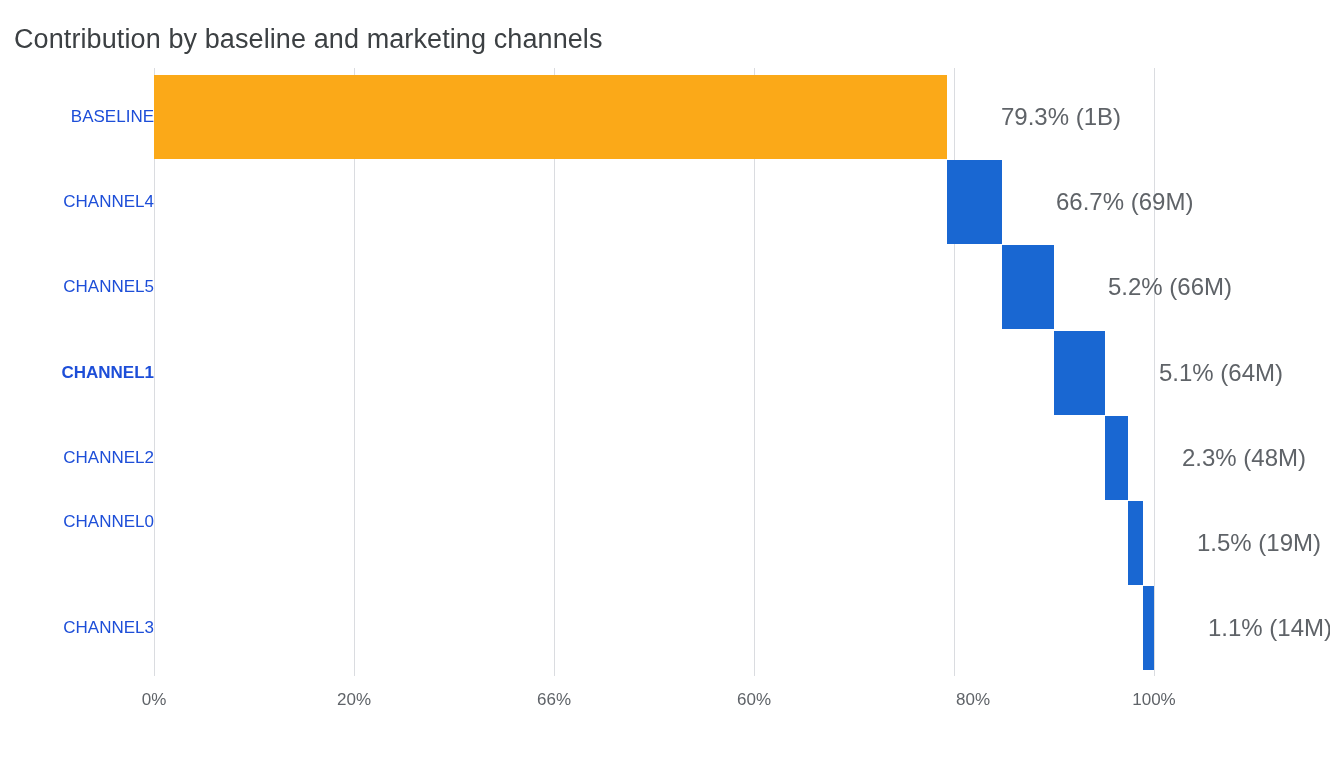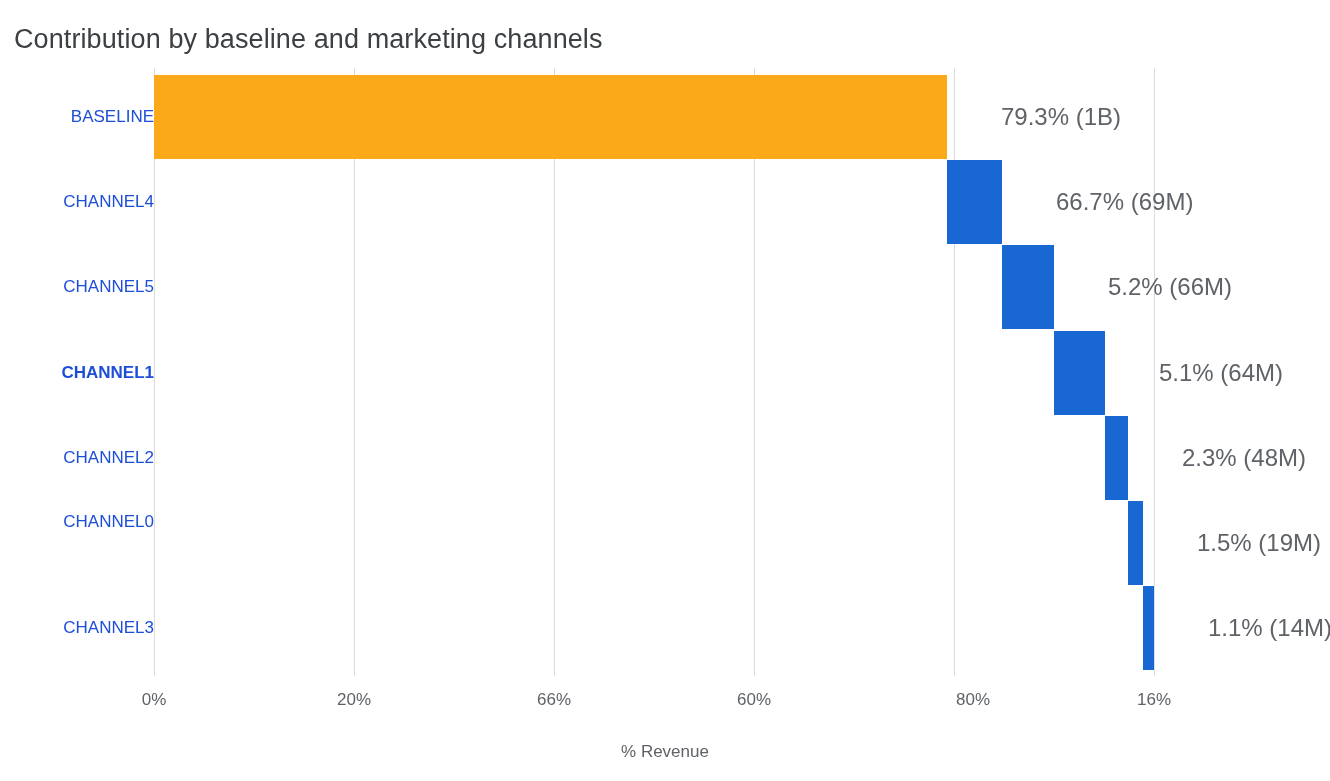--- a/index.html
+++ b/index.html
@@ -139,17 +139,16 @@
       <div class="cat-label" style="top: 415.8px;">CHANNEL2</div>
       <div class="cat-label" style="top: 480px;">CHANNEL0</div>
       <div class="cat-label" style="top: 586.2px;">CHANNEL3</div>
     </div>
   <div id="xticks">
       <div class="xtick" style="left: 154px;">0%</div>
       <div class="xtick" style="left: 354px;">20%</div>
       <div class="xtick" style="left: 554px;">66%</div>
       <div class="xtick" style="left: 754px;">60%</div>
       <div class="xtick" style="left: 954px; margin-left: 19px;">80%</div>
-      <div class="xtick" style="left: 1154px;">16%</div>
+      <div class="xtick" style="left: 1154px;">100%</div>
     </div>
 
-  <div id="xlabel">% Revenue</div>
 </div>
 
 </body></html>

